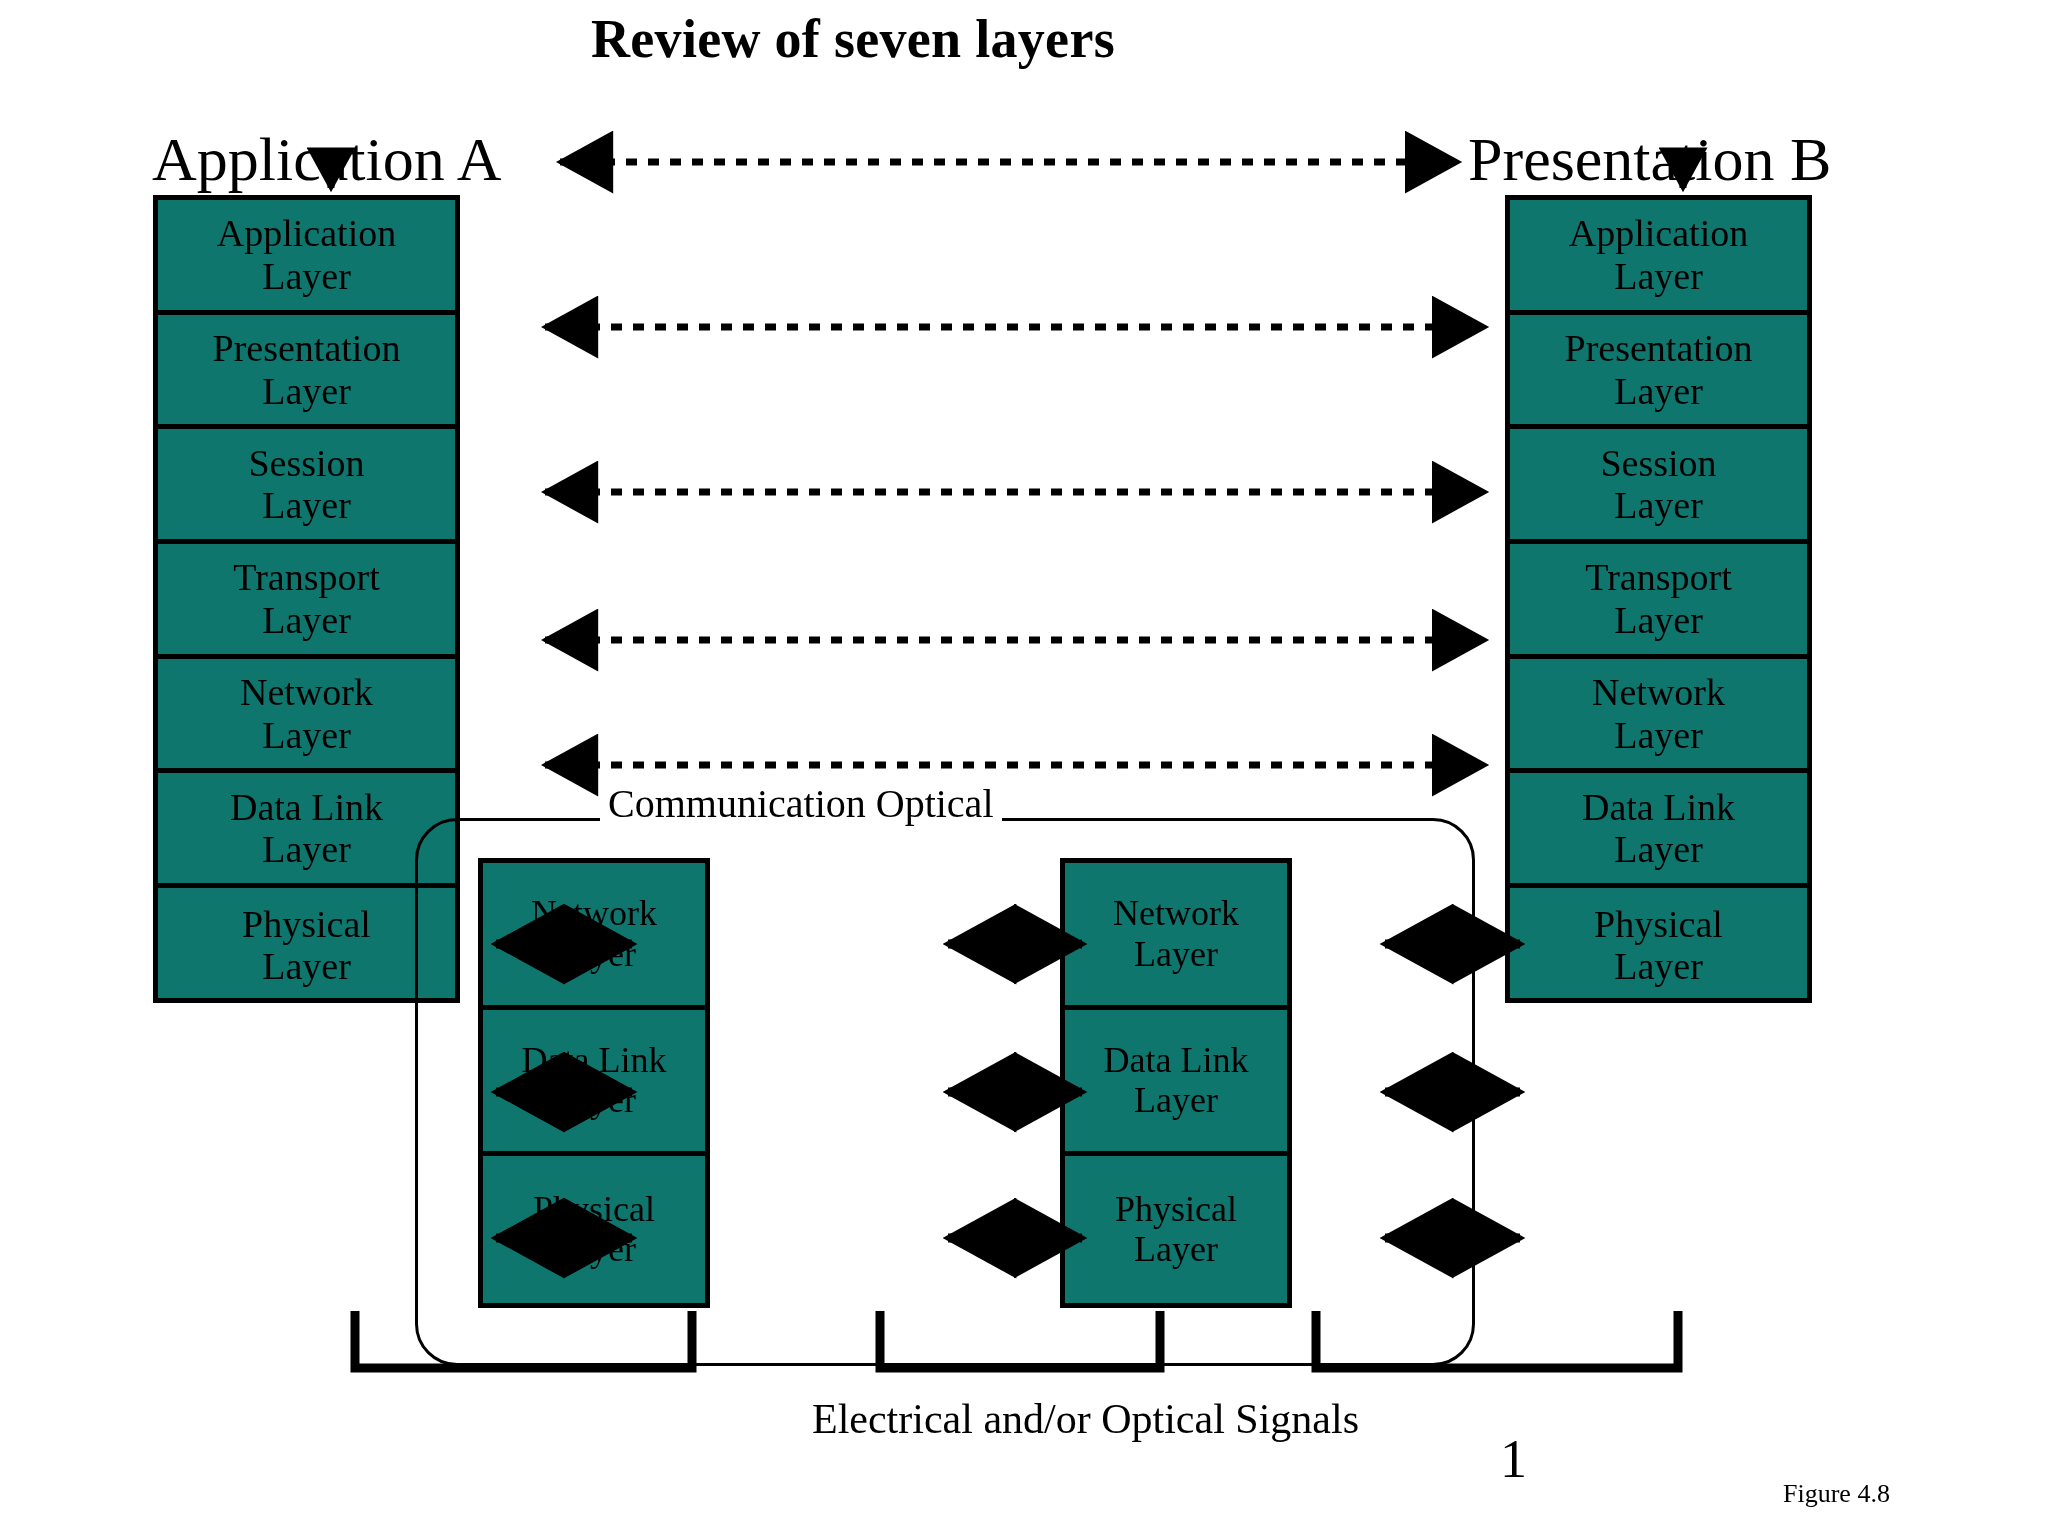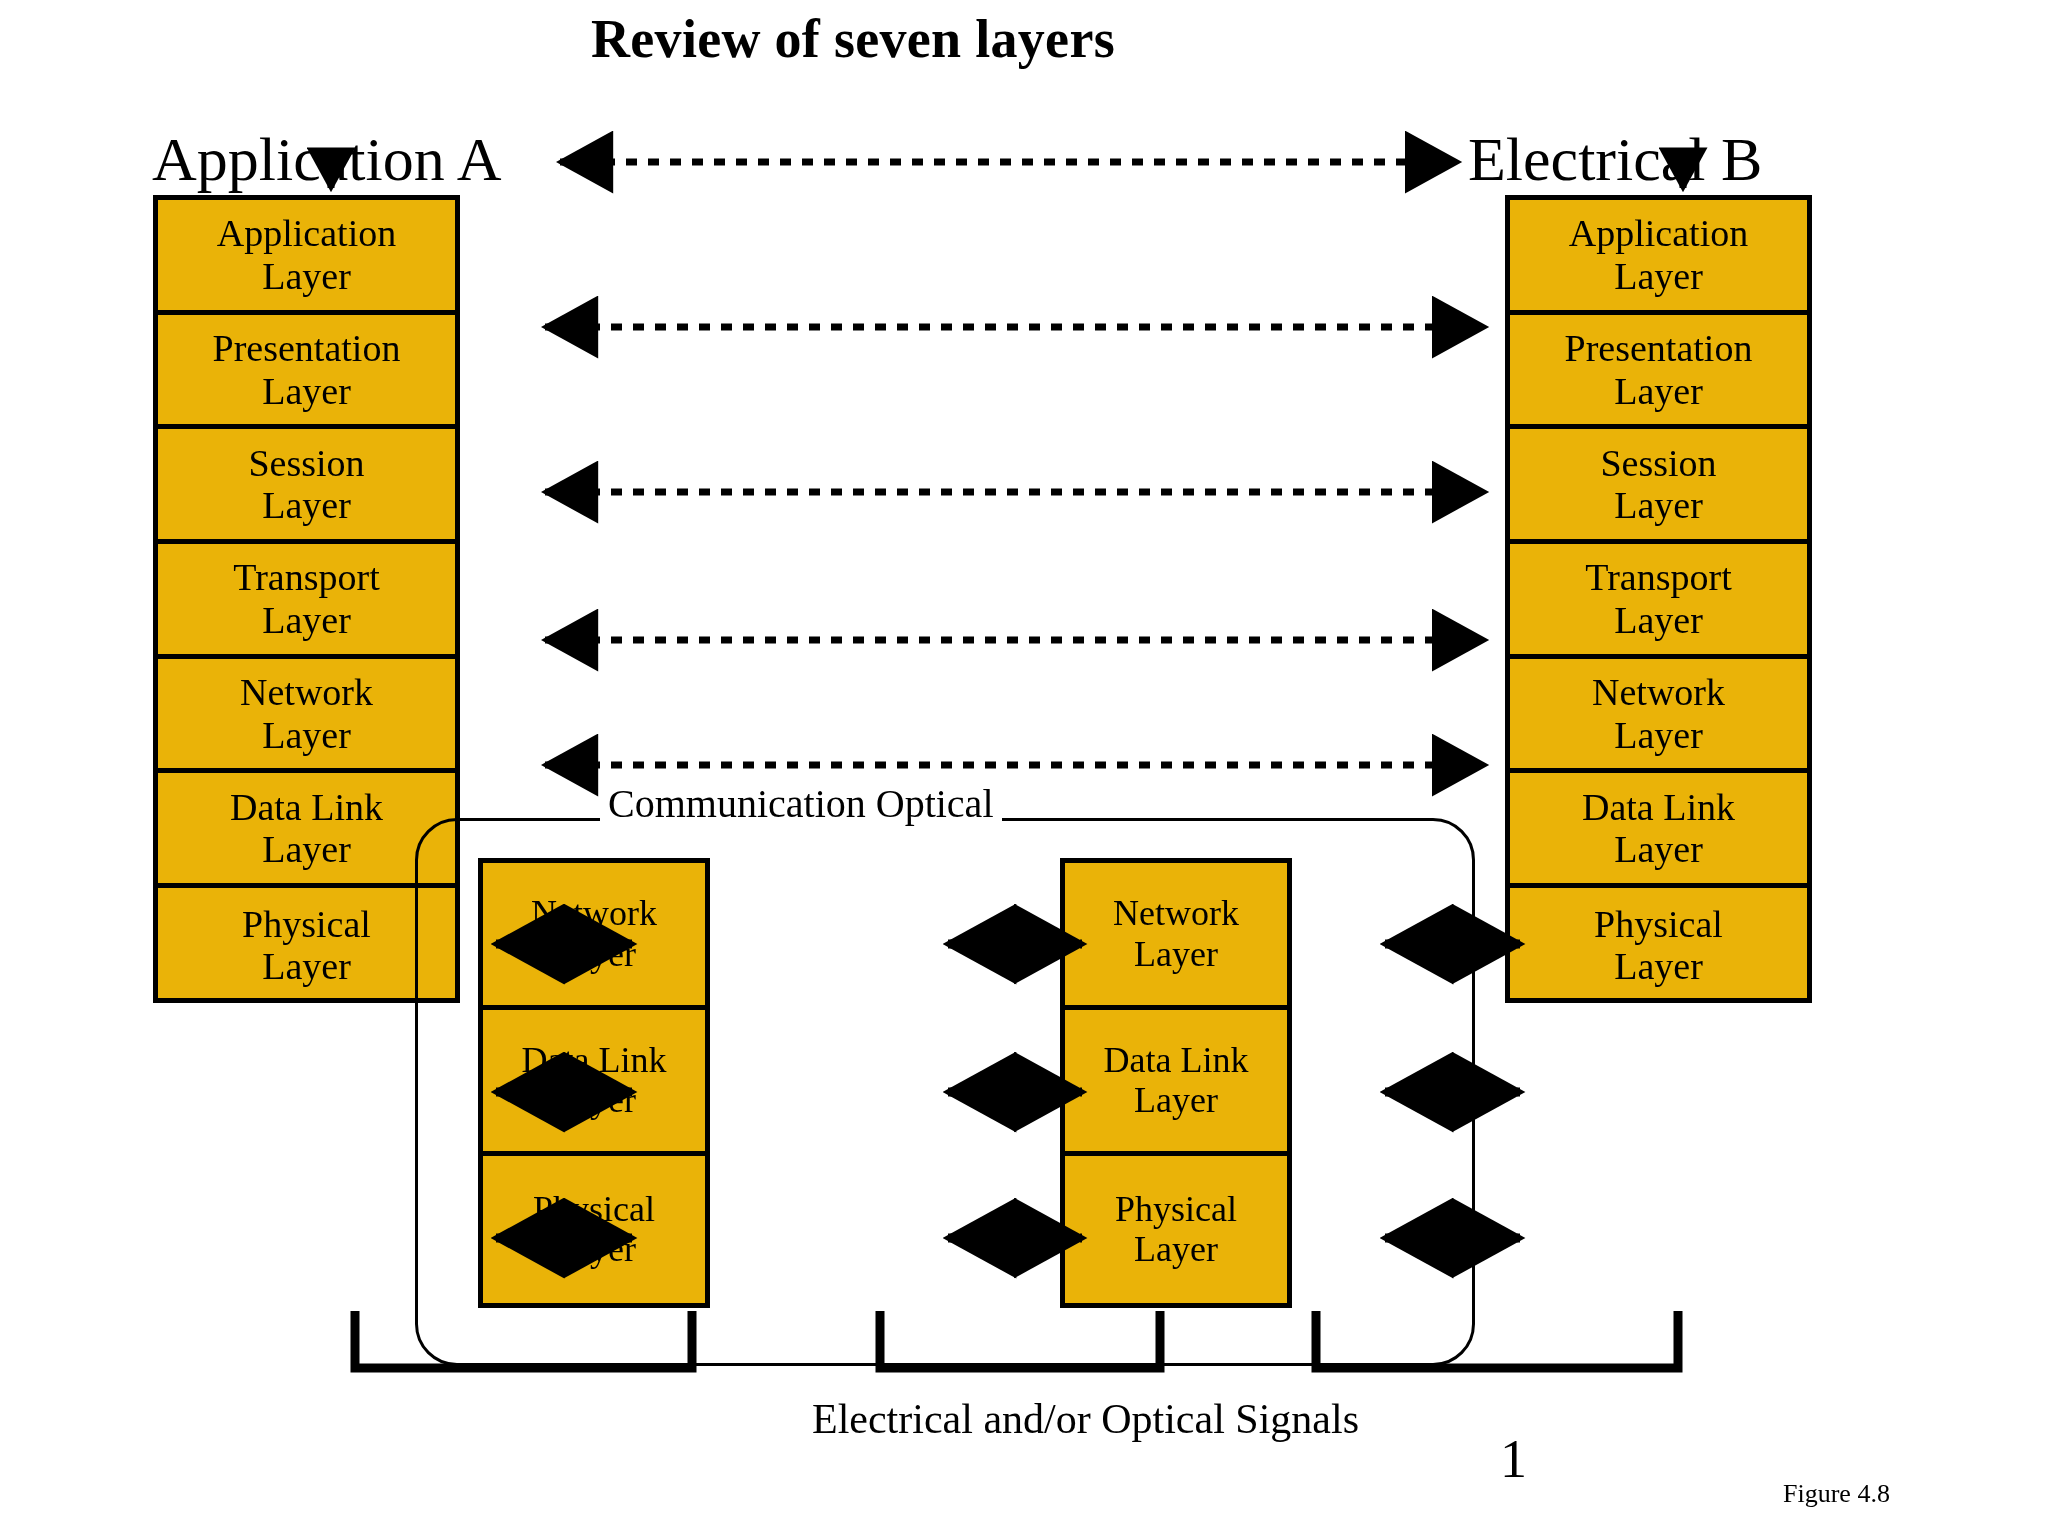--- a/index.html
+++ b/index.html
@@ -43,21 +43,21 @@
     white-space: nowrap;
   }
   #app-a-label { left: 152px; top: 128px; }
   #app-b-label { left: 1468px; top: 128px; }
 
   
   .stack {
     position: absolute;
     box-sizing: border-box;
     border: 5px solid #000;
-    background: #eab308;
+    background: #0f766e;
   }
   .stack .layer-box {
     box-sizing: border-box;
     border-bottom: 5px solid #000;
     display: flex;
     flex-direction: column;
     align-items: center;
     justify-content: center;
     text-align: center;
     font-size: 38px;
@@ -141,21 +141,21 @@
   }
 </style>
 </head>
 <body>
 
 <div id="slide">
 
   <div class="slide-title">Review of seven layers</div>
 
   <div class="app-label" id="app-a-label">Application A</div>
-  <div class="app-label" id="app-b-label">Electrical B</div>
+  <div class="app-label" id="app-b-label">Presentation B</div>
 
   <div id="comm-network-boundary"></div>
   <div id="comm-network-label">Communication Optical</div>
 
   <div class="stack" id="stack-a">
     <div class="layer-box">
       <span class="ln">Application</span>
       <span class="ln">Layer</span>
     </div>
     <div class="layer-box">

